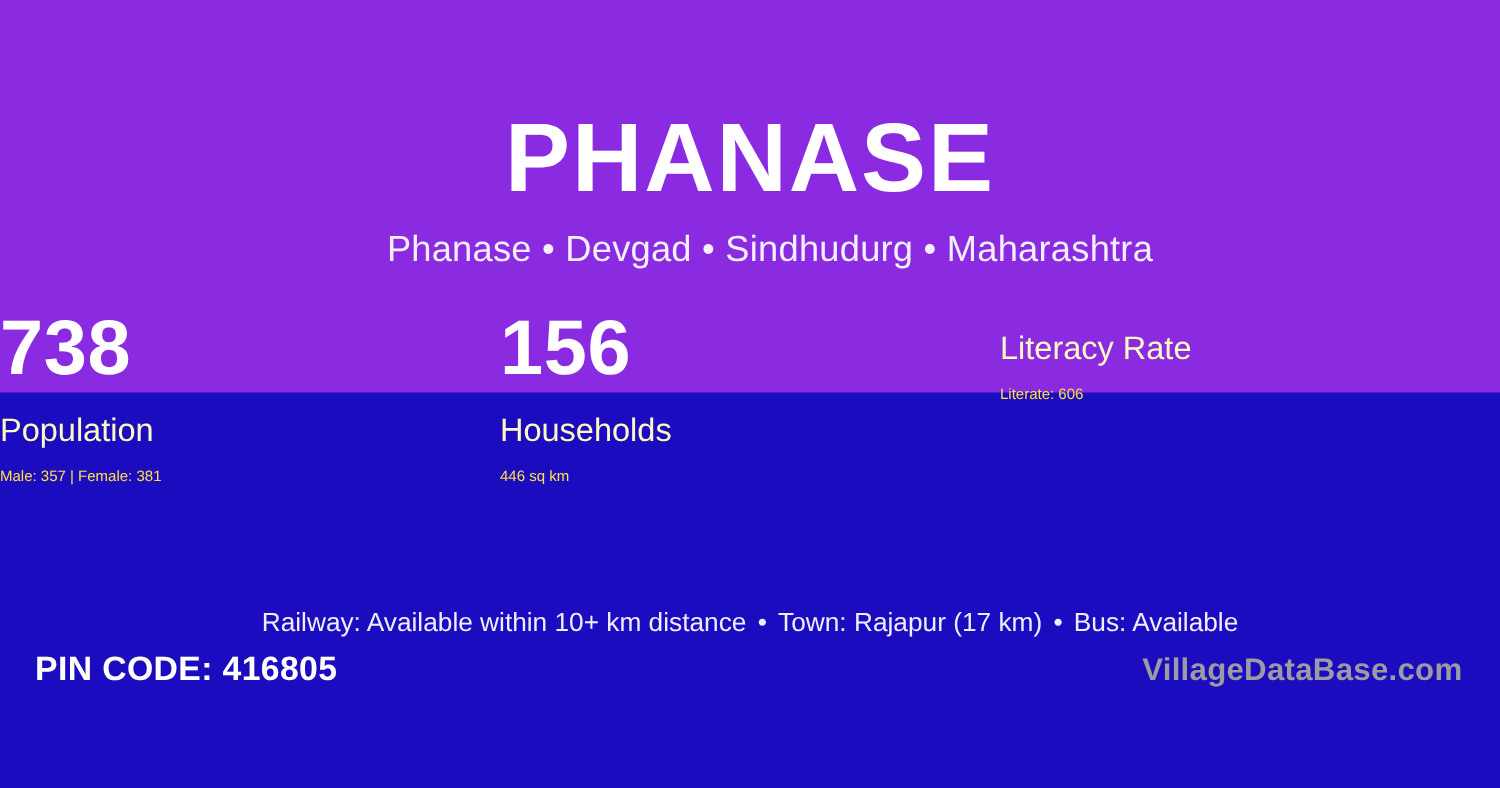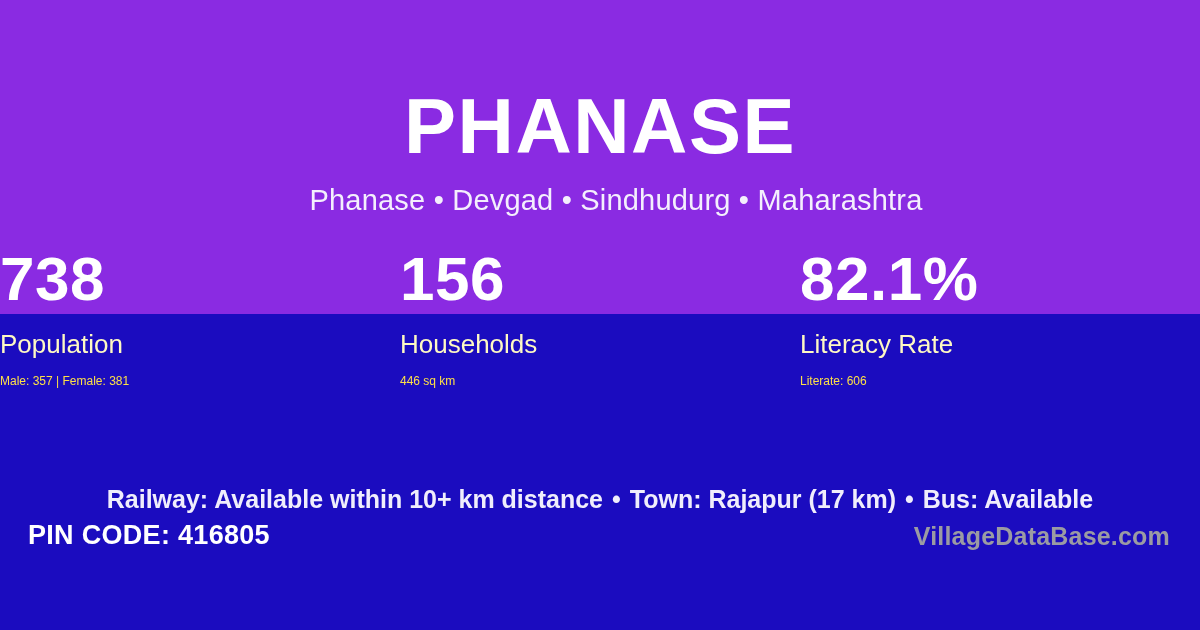--- a/index.html
+++ b/index.html
@@ -101,23 +101,23 @@
   }
 
   
   .info-line {
     position: absolute;
     left: 0;
     top: 484px;
     width: 1200px;
     text-align: center;
     color: #F0EEFC;
-    font-size: 25px;
+    font-size: 21px;
     line-height: 30px;
-    font-weight: 700;
+    font-weight: 400;
     white-space: nowrap;
   }
   .info-sep {
     display: inline-block;
     padding: 0 9px;
     color: #F0EEFC;
   }
 
   
   .footer {
@@ -169,21 +169,20 @@
       <div class="stat-sub">Male: 357 | Female: 381</div>
     </div>
 
     <div class="stat-col">
       <div class="stat-value">156</div>
       <div class="stat-label">Households</div>
       <div class="stat-sub">446 sq km</div>
     </div>
 
     <div class="stat-col">
-      <div class="stat-value">82.1%</div>
       <div class="stat-label">Literacy Rate</div>
       <div class="stat-sub">Literate: 606</div>
     </div>
 
   </div>
 
   <div class="info-line">
     <span>Railway: Available within 10+ km distance</span><span class="info-sep">•</span><span>Town: Rajapur (17 km)</span><span class="info-sep">•</span><span>Bus: Available</span>
   </div>
 

